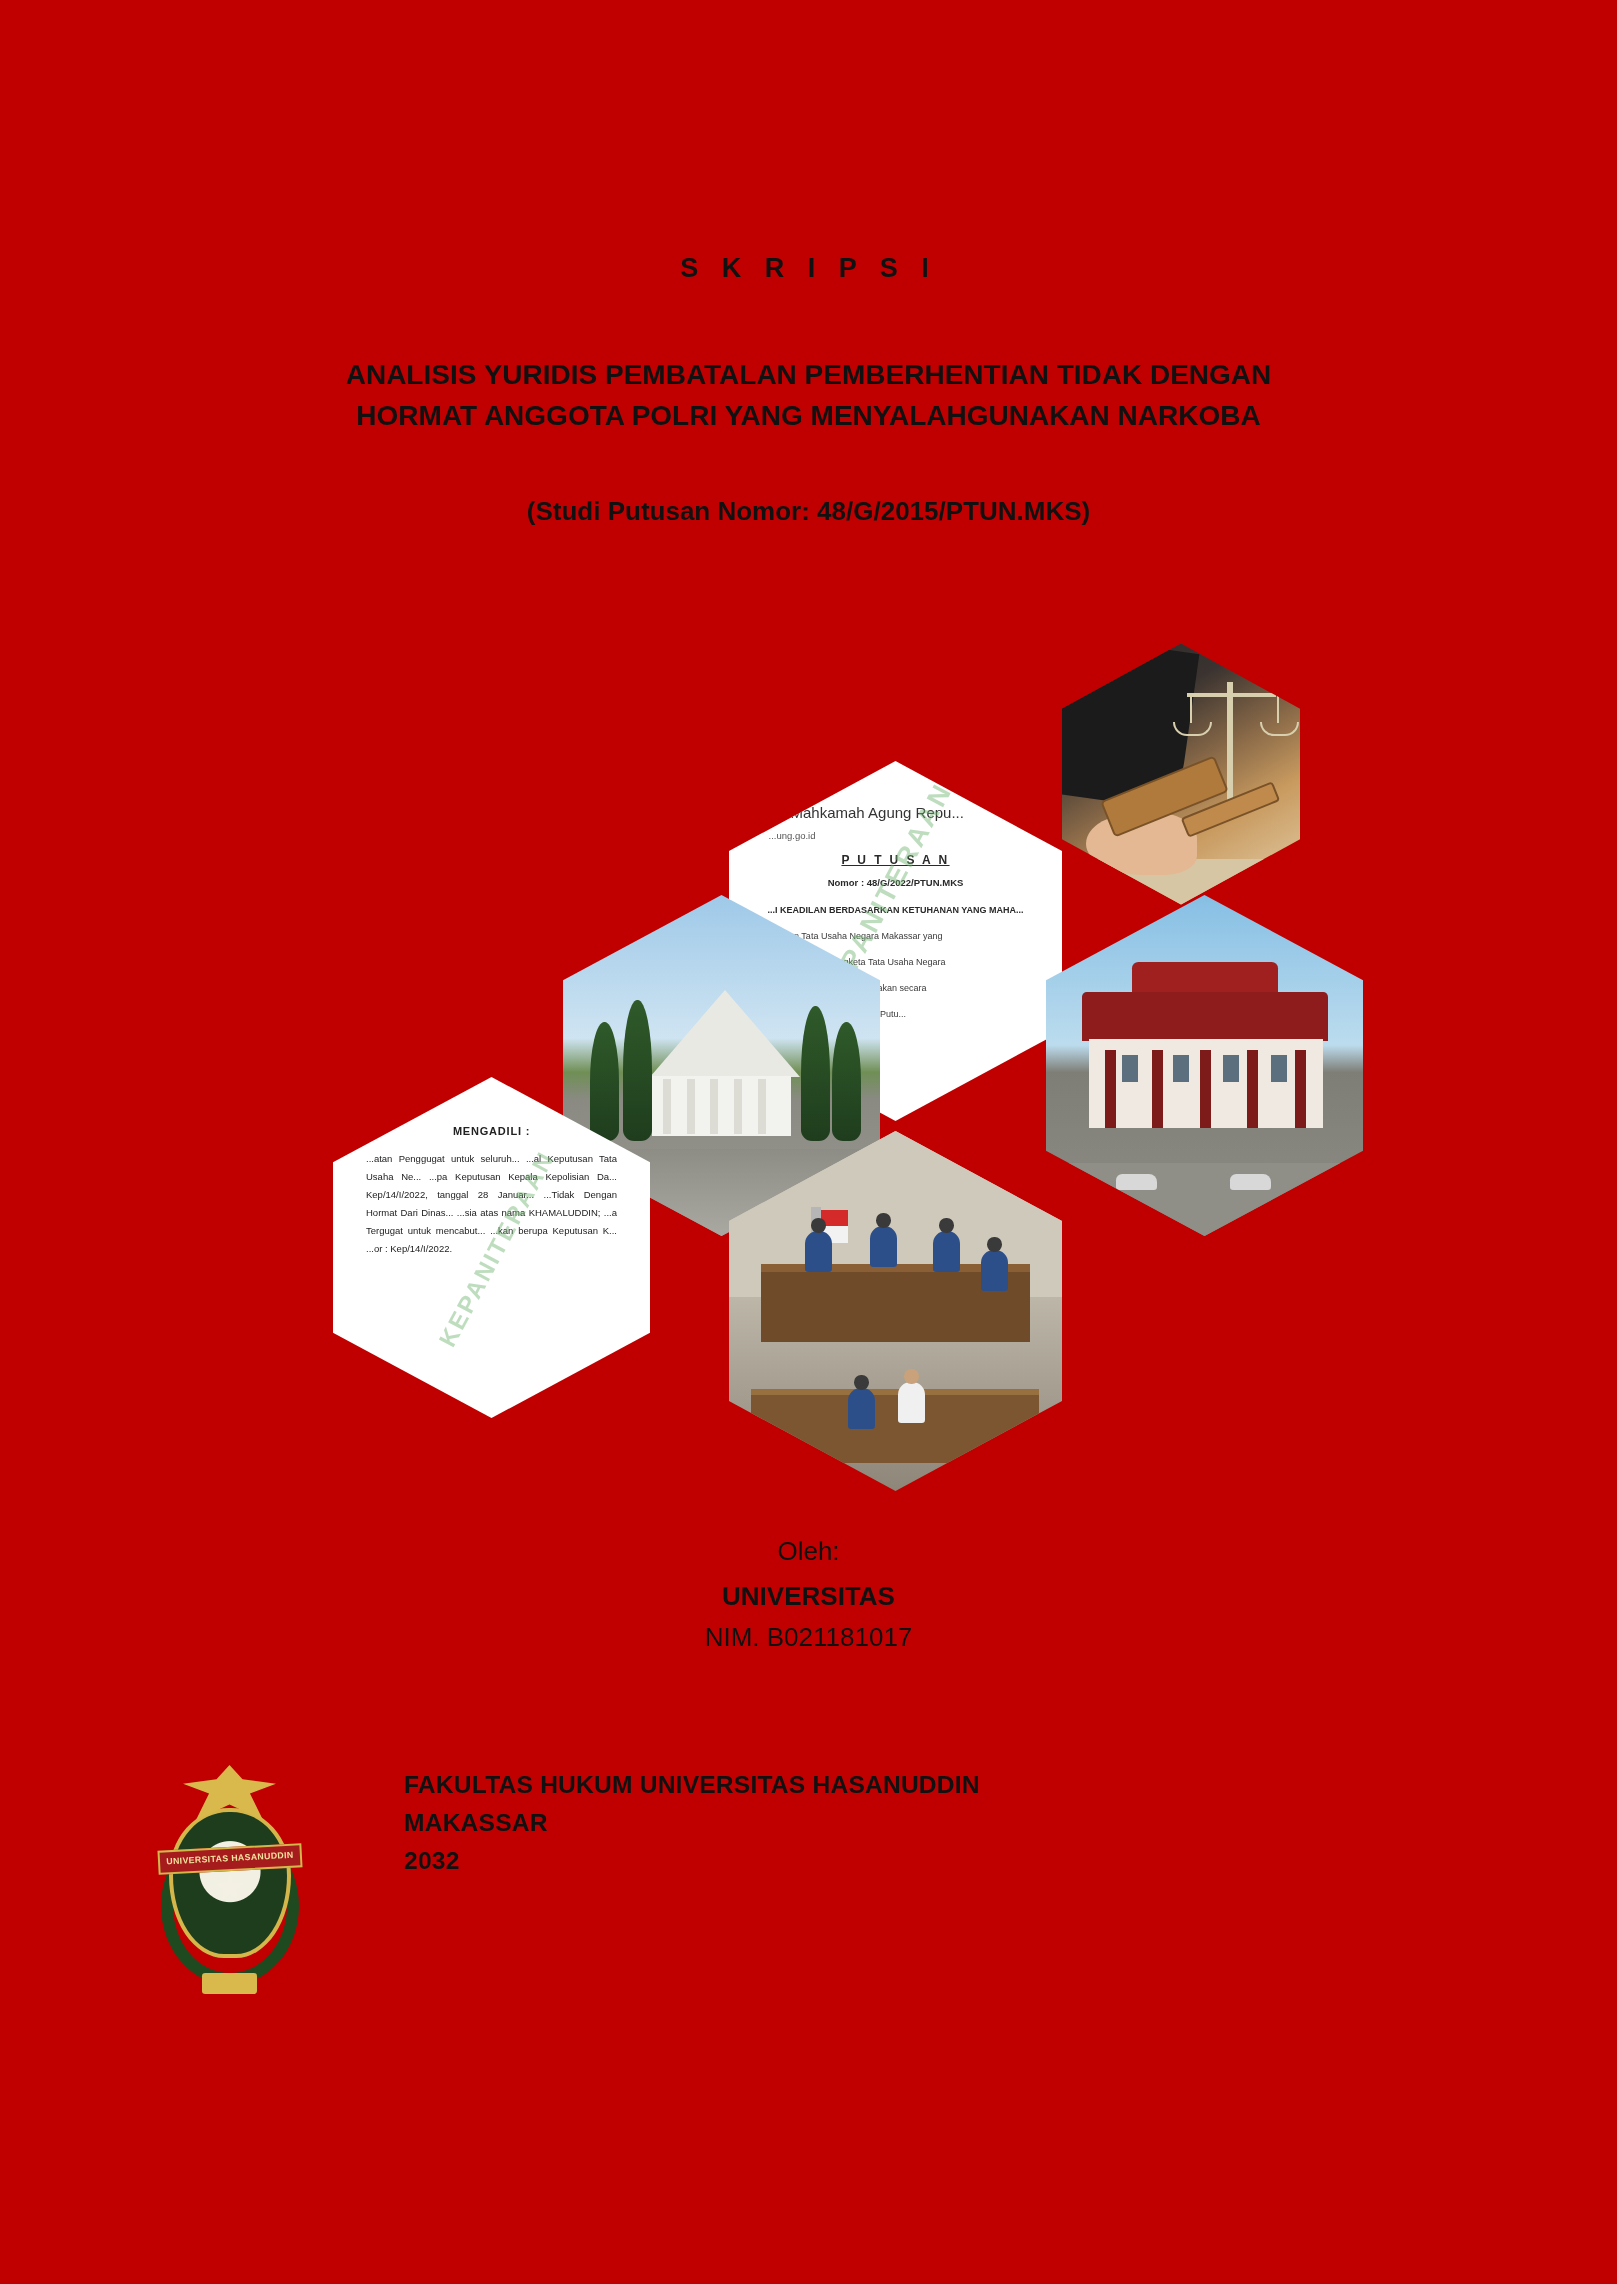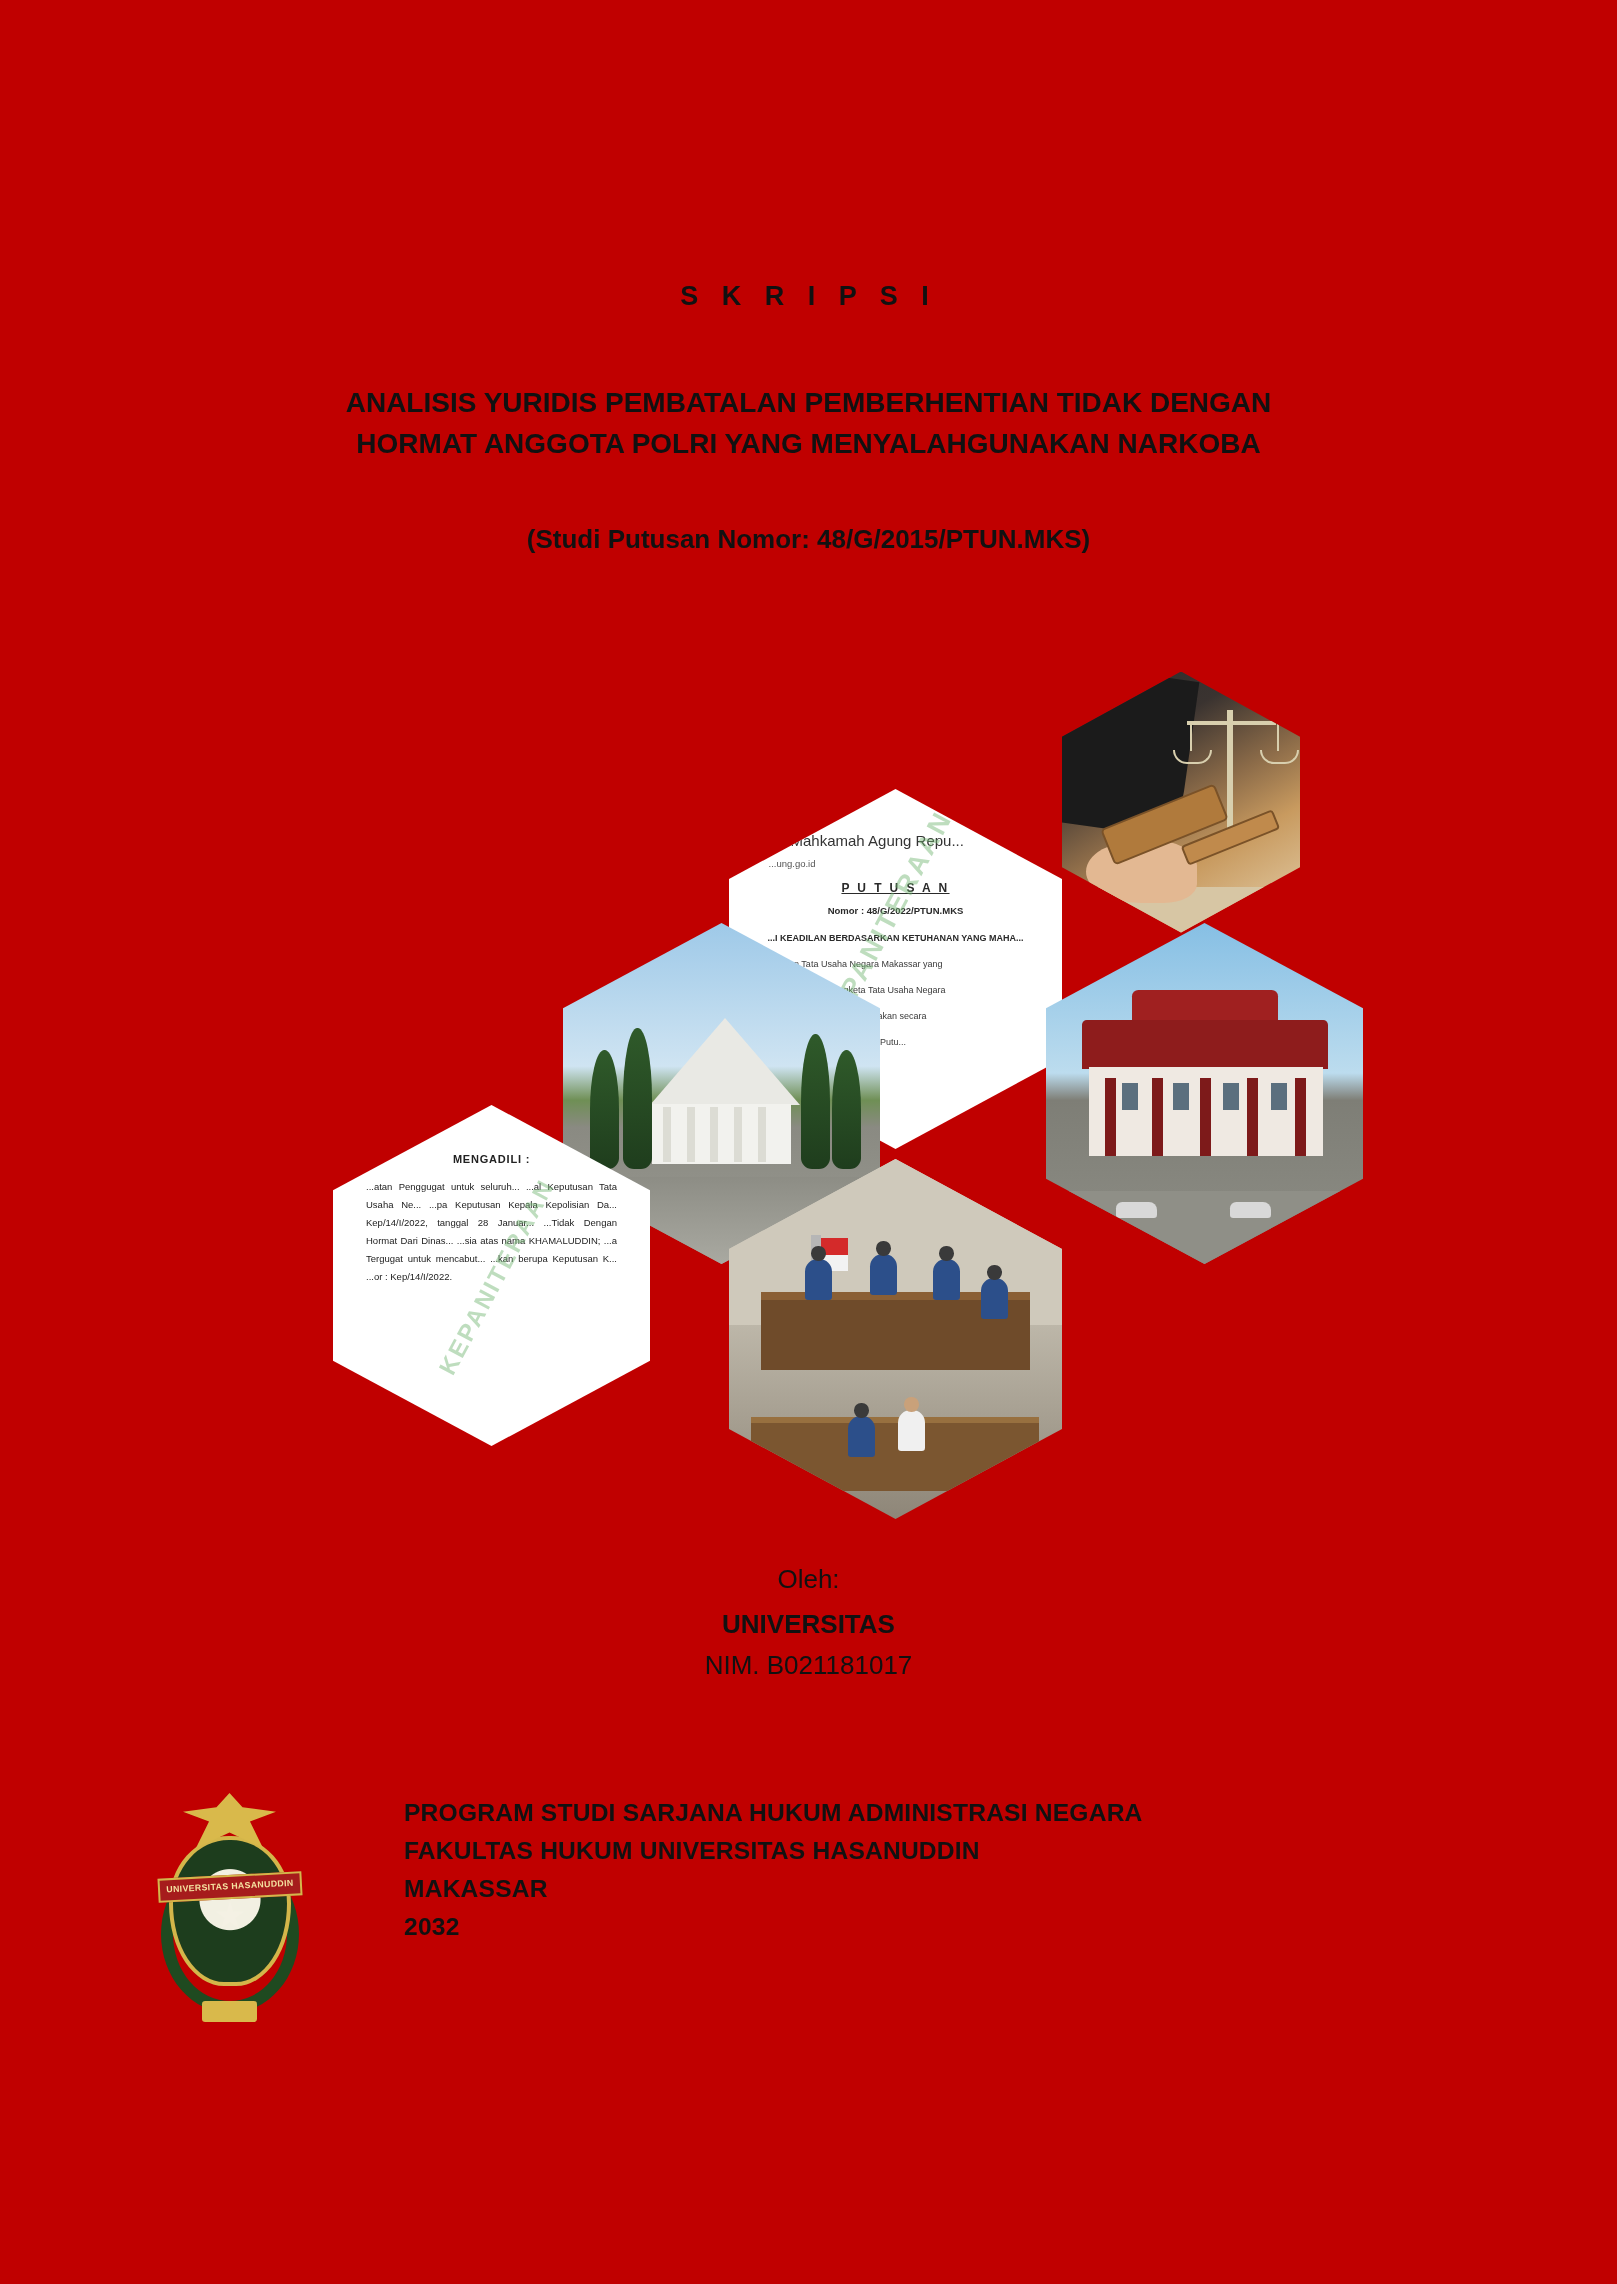--- a/index.html
+++ b/index.html
@@ -12,21 +12,20 @@
     background: #c00000;
     font-family: "Liberation Sans", sans-serif;
     color: #111111;
     overflow: hidden;
     position: relative;
   }
 
   .page {
     position: absolute;
     inset: 0;
-    margin-top: 28px;
   }
 
   
   .title-block {
     position: absolute;
     top: 253px;
     left: 0;
     width: 1617px;
     text-align: center;
   }
@@ -481,20 +480,19 @@
     <div class="logo-shield"></div>
     <div class="logo-bird"></div>
     <div class="logo-star"></div>
     <div class="logo-band">
       <span>UNIVERSITAS HASANUDDIN</span>
     </div>
     <div class="logo-base"></div>
   </div>
 
   <div class="footer">
-    <div>PROGRAM STUDI SARJANA HUKUM ADMINISTRASI NEGARA</div>
     <div>FAKULTAS HUKUM UNIVERSITAS HASANUDDIN</div>
     <div>MAKASSAR</div>
     <div>2032</div>
   </div>
 
 </div>
 
 
 </body></html>

